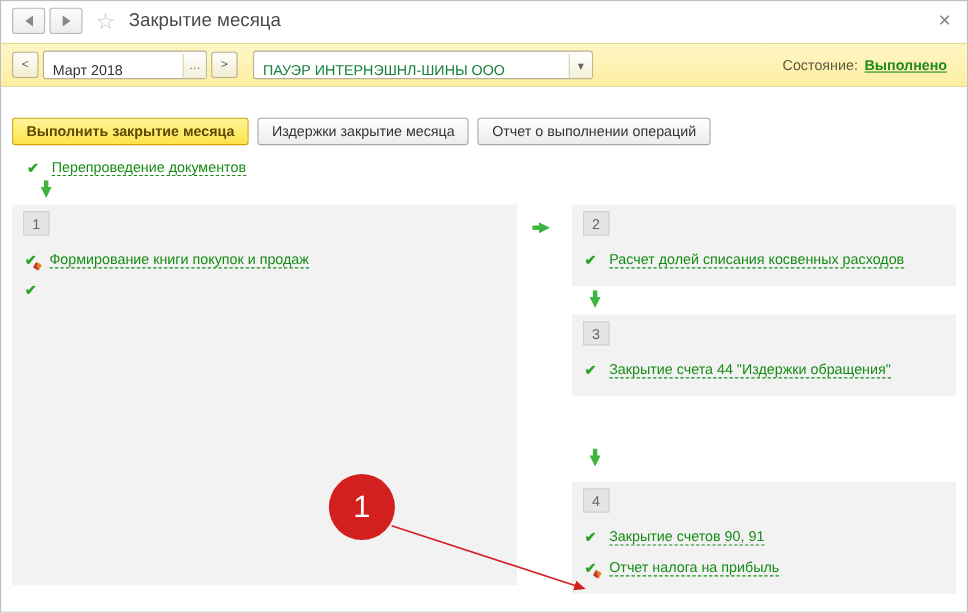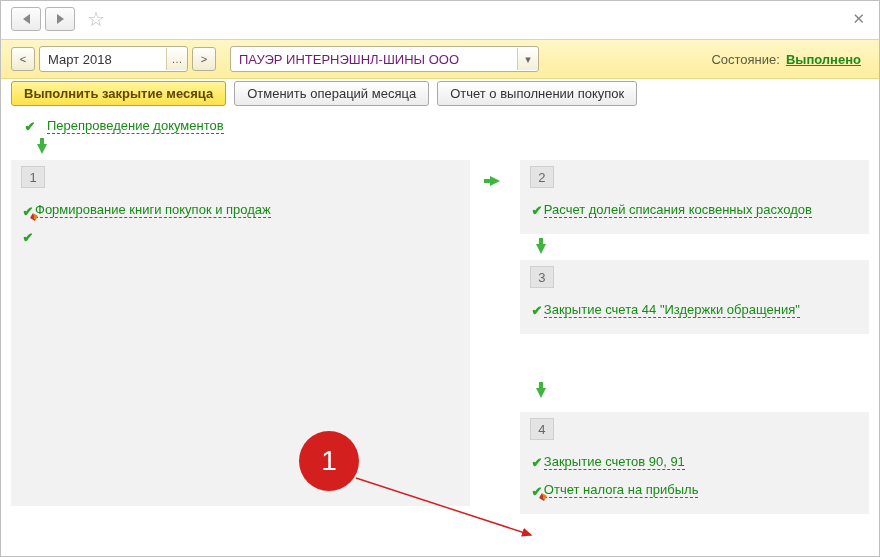--- a/index.html
+++ b/index.html
@@ -75,21 +75,21 @@
     background: linear-gradient(#fff6c6,#fdeea0);
     border-top: 1px solid #e3d98a;
     border-bottom: 1px solid #e3d98a;
     padding: 6px 10px;
     display: flex;
     align-items: center;
     gap: 4px;
   }
   .period-box, .org-box {
     display: flex;
-    align-items: center;
+    align-items: flex-end;
     border:1px solid #b8b093;
     background:#fff;
     border-radius:3px;
     height:24px;
   }
   .sq-btn {
     width:22px;
     height:22px;
     border:1px solid #b8b093;
     background: linear-gradient(#fff,#f1eccf);
@@ -104,21 +104,21 @@
   .period-box .field {
     padding:0 8px;
     min-width:110px;
     font-size:13px;
     color:#333;
   }
   .org-box .field {
     padding:0 8px;
     min-width:270px;
     font-size:13px;
-    color:#701a75;
+    color:#15803d;
   }
   .ellipsis-btn, .dropdown-btn {
     width:20px;
     height:22px;
     border-left:1px solid #d4cfa6;
     display:flex;
     align-items:center;justify-content:center;
     cursor:pointer;
     font-size:11px;color:#666;
     background:linear-gradient(#fff,#f3efd6);
@@ -129,21 +129,21 @@
     align-items:center;
     gap:6px;
     font-size:13px;
     padding-right:8px;
   }
   .state-label { color:#5a5a3f; }
   .state-value { color:#1e8a1e; font-weight:bold;text-decoration:underline; }
 
   
   .actions-row {
-    padding:2px 10px 6px 10px;
+    padding:28px 10px 6px 10px;
     display:flex;
     gap:8px;
   }
   .btn {
     border:1px solid #a8a8a8;
     border-radius:3px;
     padding:4px 12px;
     font-size:13px;
     background:linear-gradient(#fff,#ececec);
     cursor:pointer;
@@ -254,21 +254,22 @@
     border:1px solid #cfcfcf;
     color:#666;
     width:22px;height:20px;
     display:inline-flex;
     align-items:center;justify-content:center;
     font-size:13px;
   }
   .stage-items { padding-top:8px; }
   .stage-item {
     display:flex;
-    align-items:flex-end;
+    align-items:center;
+    gap:10px;
     padding:6px 0;
   }
   .left-tall {
     height:330px;
   }
 
   
   .anno-circle {
     position:absolute;
     width:60px;height:60px;
@@ -295,20 +296,21 @@
 <div class="window">
 
   <div class="header-bar">
     <div class="nav-btn">
         <div class="nav-arrow-left"></div>
       </div>
     <div class="nav-btn">
         <div class="nav-arrow-right"></div>
       </div>
     <div class="star-icon">☆</div>
+    <div class="window-title">Закрытие месяца</div>
     <div class="close-x">✕</div>
   </div>
 
   <div class="yellow-strip">
     <div class="sq-btn">&lt;</div>
     <div class="period-box">
       <div class="field">Март 2018</div>
       <div class="ellipsis-btn">…</div>
     </div>
     <div class="sq-btn">&gt;</div>
@@ -318,22 +320,22 @@
       <div class="dropdown-btn">▾</div>
     </div>
     <div class="state-label-wrap">
       <span class="state-label">Состояние:</span>
       <span class="state-value">Выполнено</span>
     </div>
   </div>
 
   <div class="actions-row">
     <div class="btn btn-yellow">Выполнить закрытие месяца</div>
-    <div class="btn">Отменить операций месяца</div>
-    <div class="btn">Отчет о выполнении покупок</div>
+    <div class="btn">Издержки закрытие месяца</div>
+    <div class="btn">Отчет о выполнении операций</div>
   </div>
 
   <div class="top-link-row">
     <span class="check-green">✔</span>
     <a class="glink">Перепроведение документов</a>
   </div>
 
   <div class="down-arrow-row">
     <div class="green-arrow-down"></div>
   </div>

